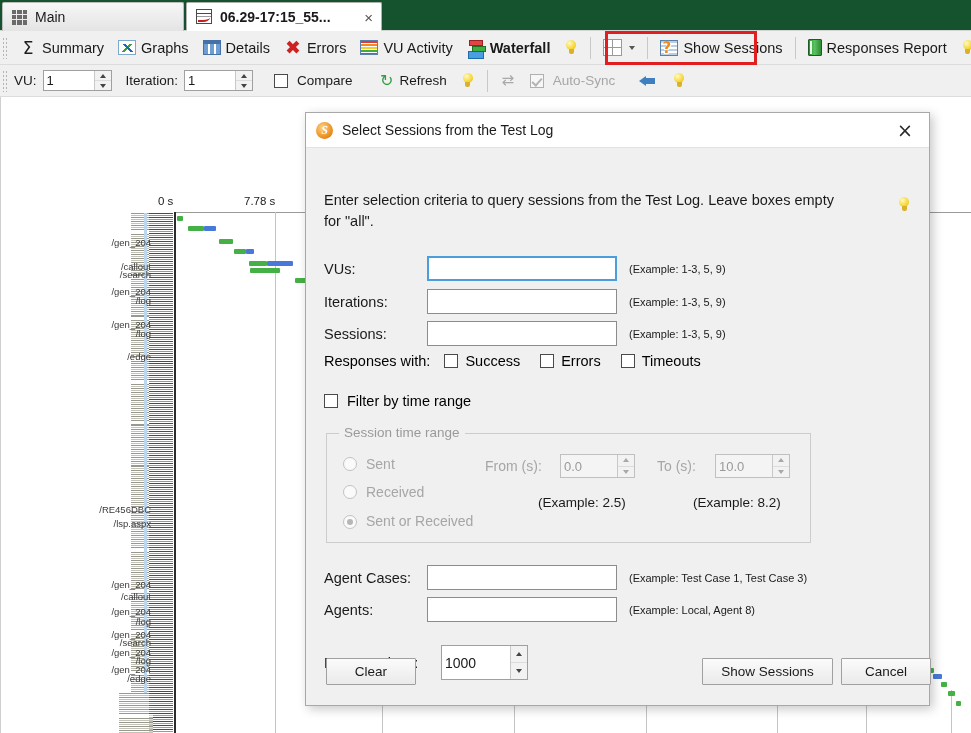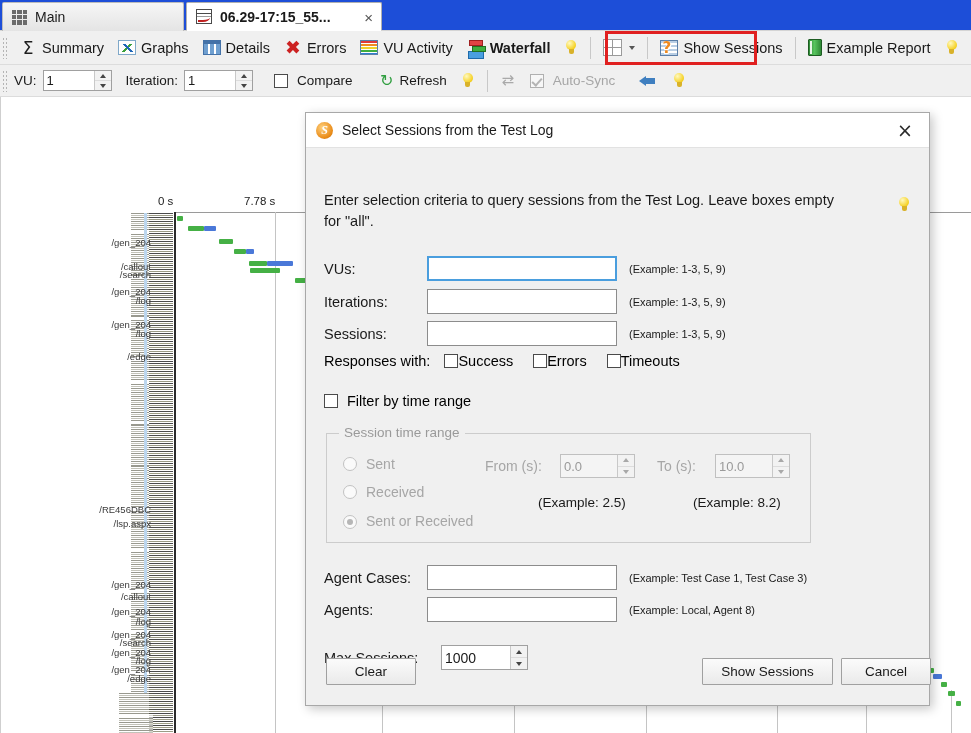--- a/index.html
+++ b/index.html
@@ -19,21 +19,21 @@
     overflow: hidden;
     background: #ffffff;
   }
 
   
   .tabstrip {
     position: absolute;
     top: 0; left: 0;
     width: 971px;
     height: 31px;
-    background: #1d4ed8;
+    background: #14532d;
     border-bottom: 1px solid #d4d4d4;
     box-sizing: border-box;
   }
   .tab {
     position: absolute;
     top: 2px;
     height: 29px;
     box-sizing: border-box;
     display: flex;
     align-items: center;
@@ -598,20 +598,21 @@
     left: 18px; top: 205px;
     display: flex;
     align-items: center;
     font-size: 14.5px;
     gap: 0;
   }
   .resp-row .rlabel { margin-right: 14px; }
   .cbx-item {
     display: flex;
     align-items: center;
+    gap: 7px;
     margin-right: 20px;
     cursor: pointer;
   }
 
   .filter-row {
     position: absolute;
     left: 18px; top: 245px;
     display: flex;
     align-items: center;
     gap: 9px;
@@ -833,21 +834,21 @@
 
     <span class="tbtn">
       <span class="ic ic-sessions"></span>
       <span>Show Sessions</span>
     </span>
 
     <span class="tsep"></span>
 
     <span class="tbtn">
       <span class="ic ic-report"></span>
-      <span>Example Report</span>
+      <span>Responses Report</span>
     </span>
 
     <span class="tbtn">
       <span class="ic ic-bulb"></span>
     </span>
 
     <span class="tsep"></span>
 
   </div>
 
@@ -1020,21 +1021,21 @@
       </div>
 
       <div class="frow" style="top:449px;">
         <span class="flabel">Agents:</span>
         <input class="tbox" value="" style="">
         <span class="hint">(Example: Local, Agent 8)</span>
       </div>
 
       <div class="frow" style="top:497px;">
         <span class="flabel" style="width:117px;">Max Sessions:</span>
-        <span class="spin-wrap" style="height:25px;gap:16px;">
+        <span class="spin-wrap" style="height:35px;gap:16px;">
           <input style="width: 46px; font-size: 14px;" value="1000">
           <span class="spin-btns">
             <span>
                 <i class="tri-up"></i>
               </span>
             <span>
                 <i class="tri-dn"></i>
               </span>
           </span>
         </span>

